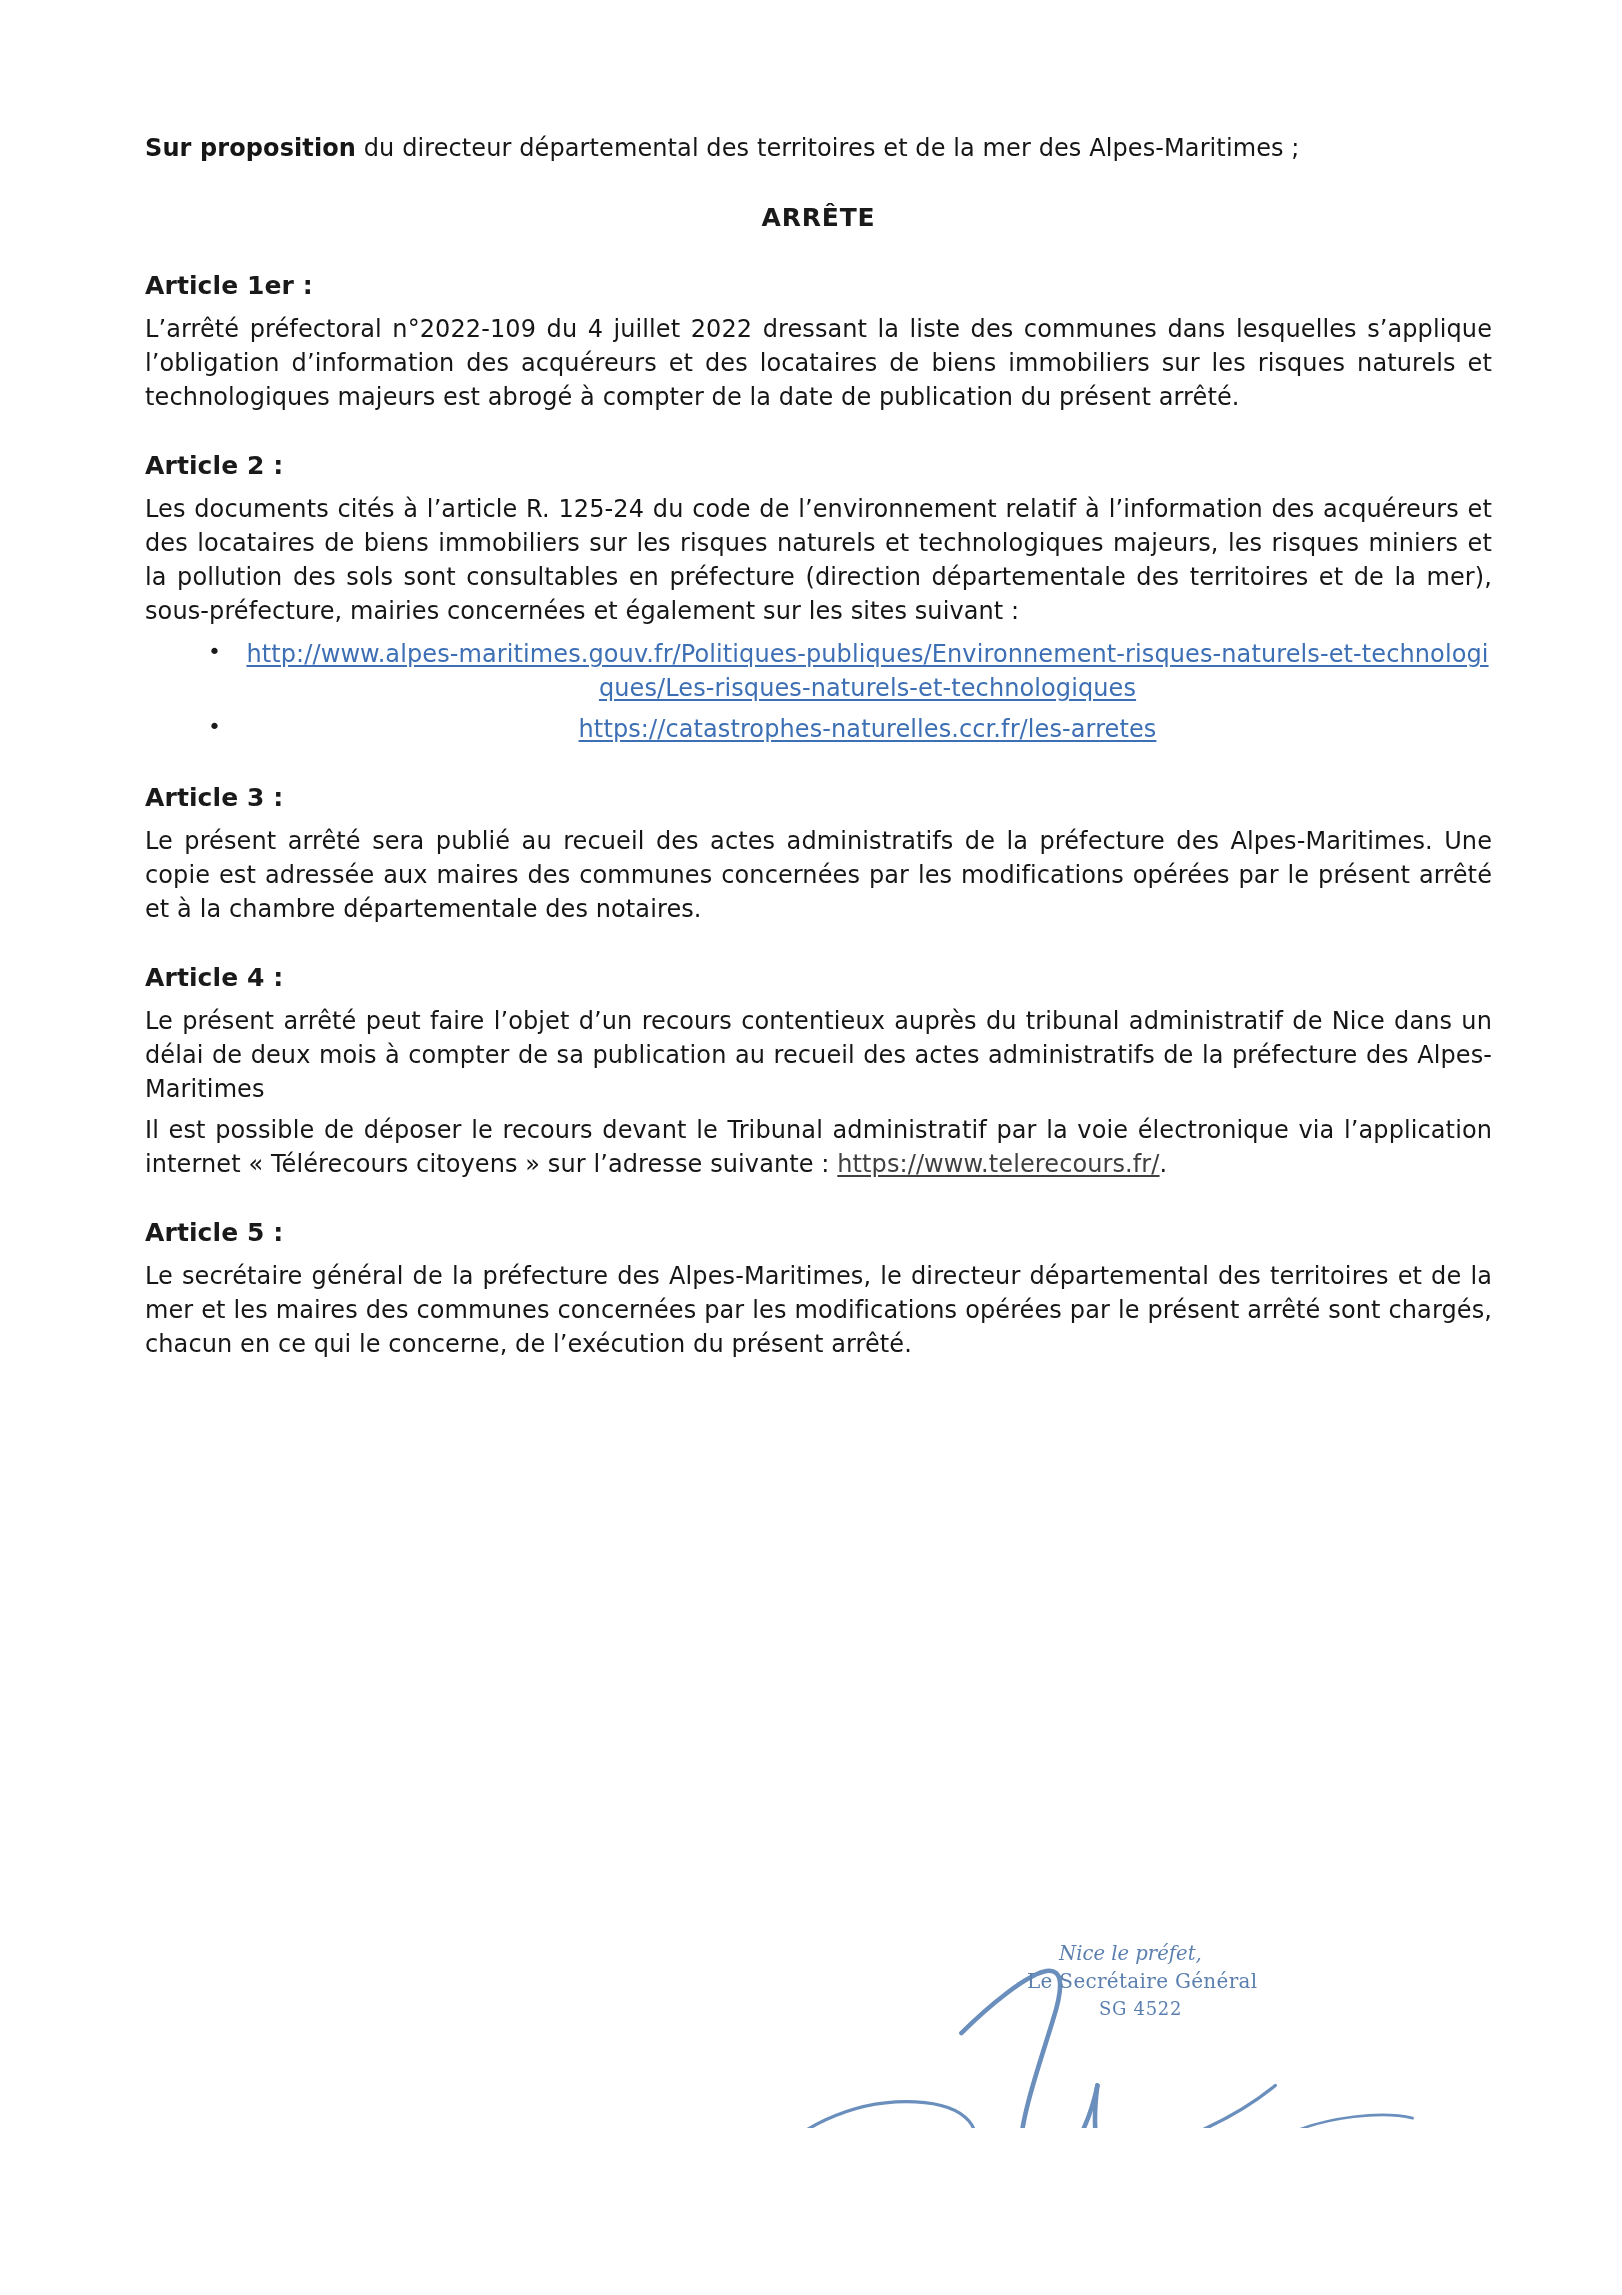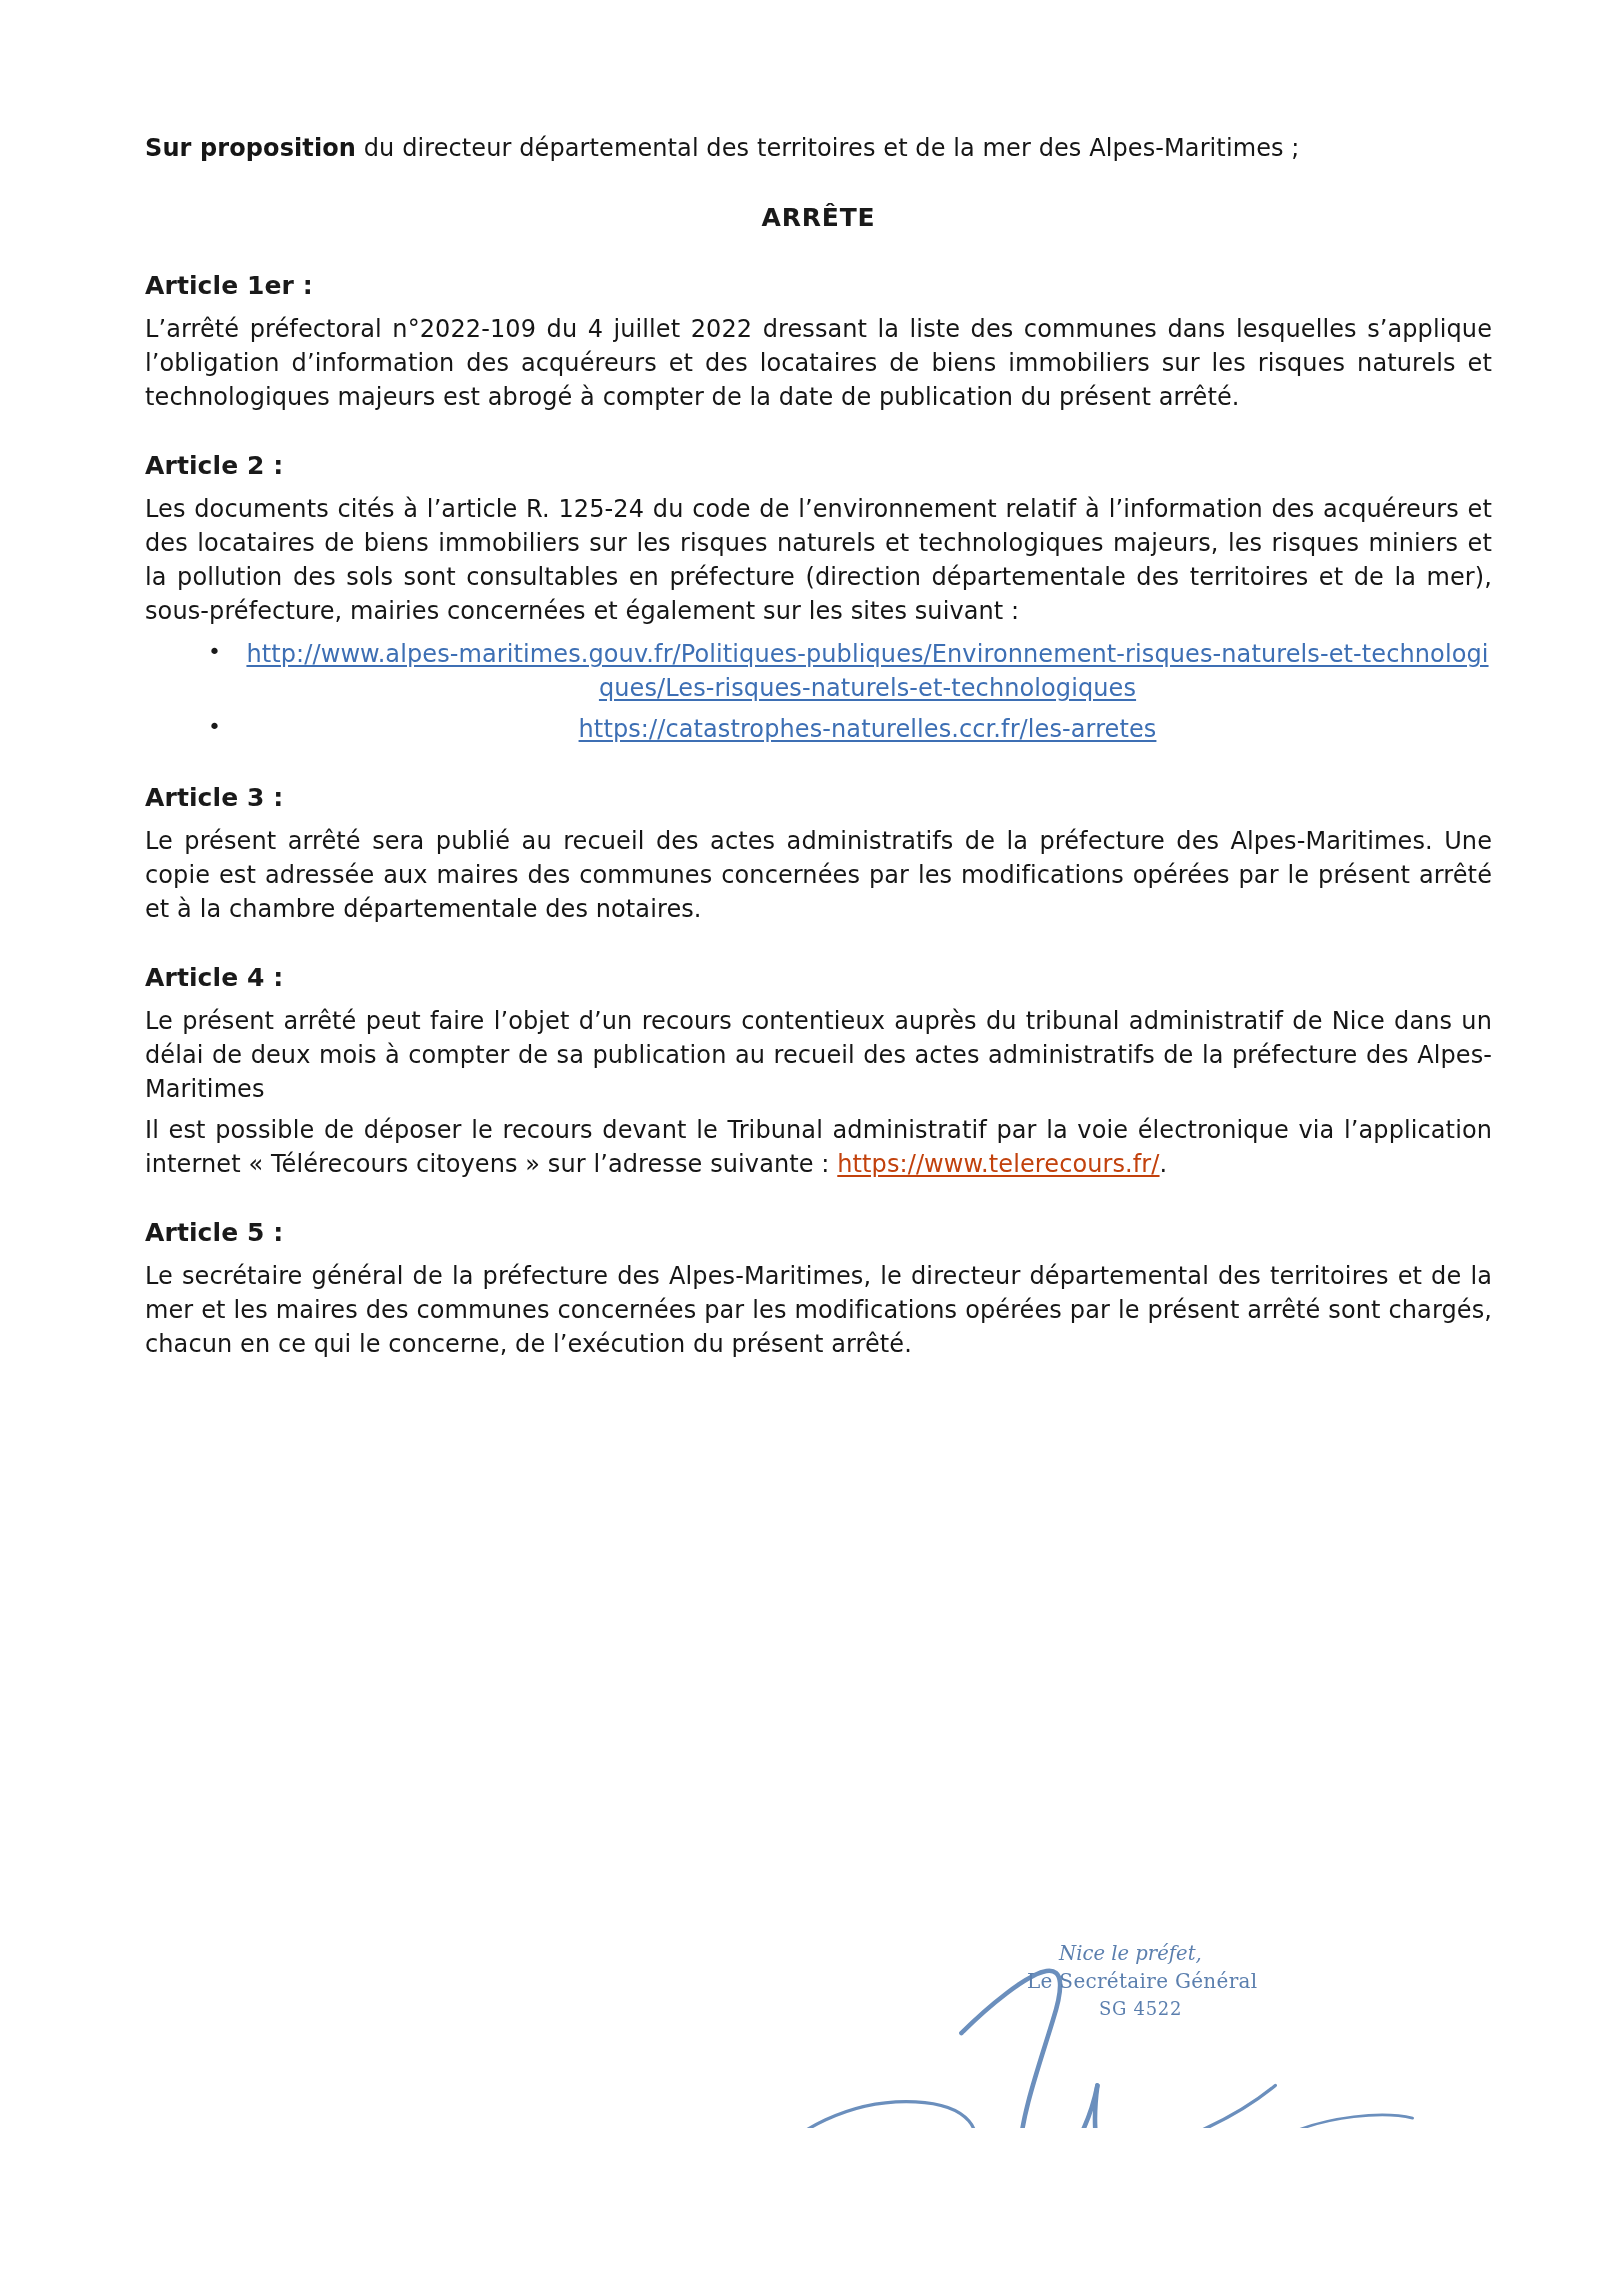--- a/index.html
+++ b/index.html
@@ -81,21 +81,21 @@
     font-size: 22px;
     color: #1a1a1a;
   }
   a.link {
     color: #3d6fb4;
     text-decoration: underline;
     text-underline-offset: 2.6px;
     word-break: break-all;
   }
   .inline-link {
-    color: #c2410c;
+    color: #404040;
     text-decoration: underline;
     text-underline-offset: 2.6px;
   }
   .signature-area {
     position: absolute;
     left: 752px;
     top: 1935px;
     width: 785px;
     height: 327px;
   }

